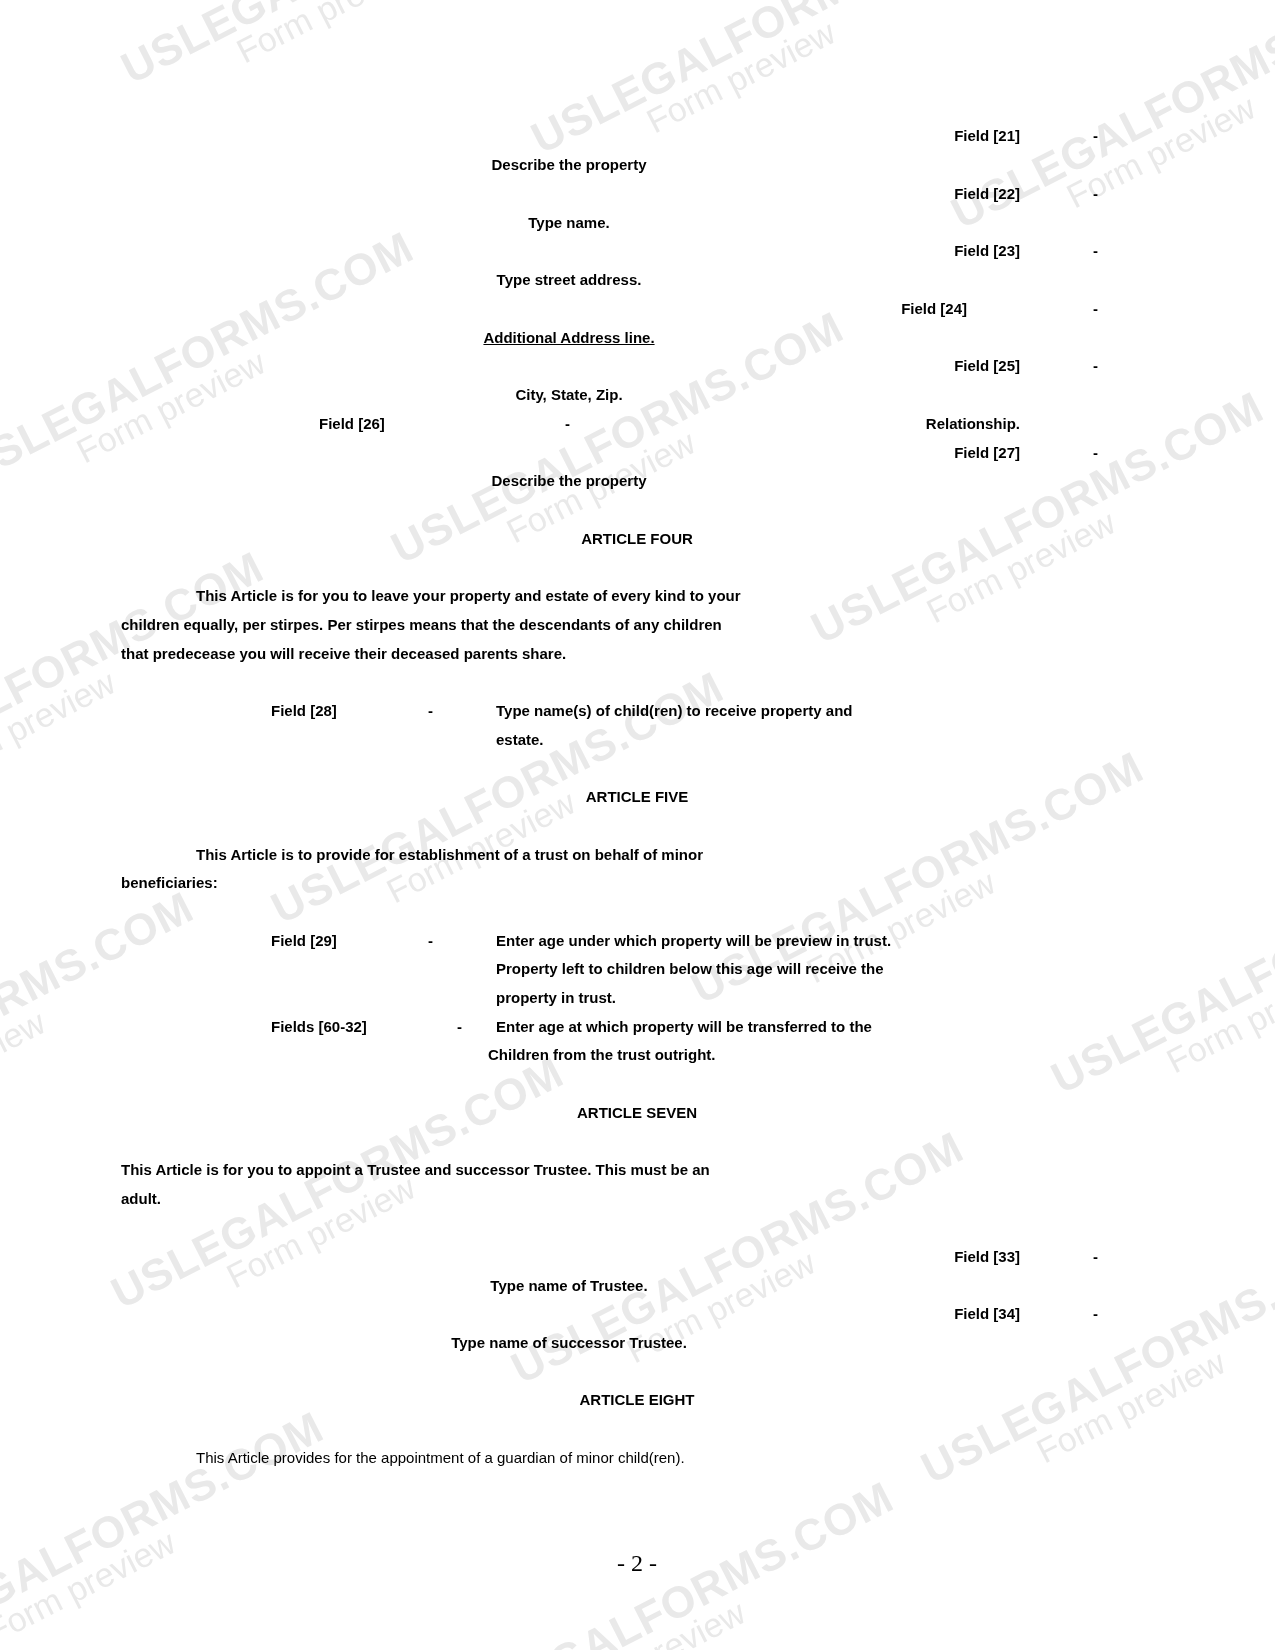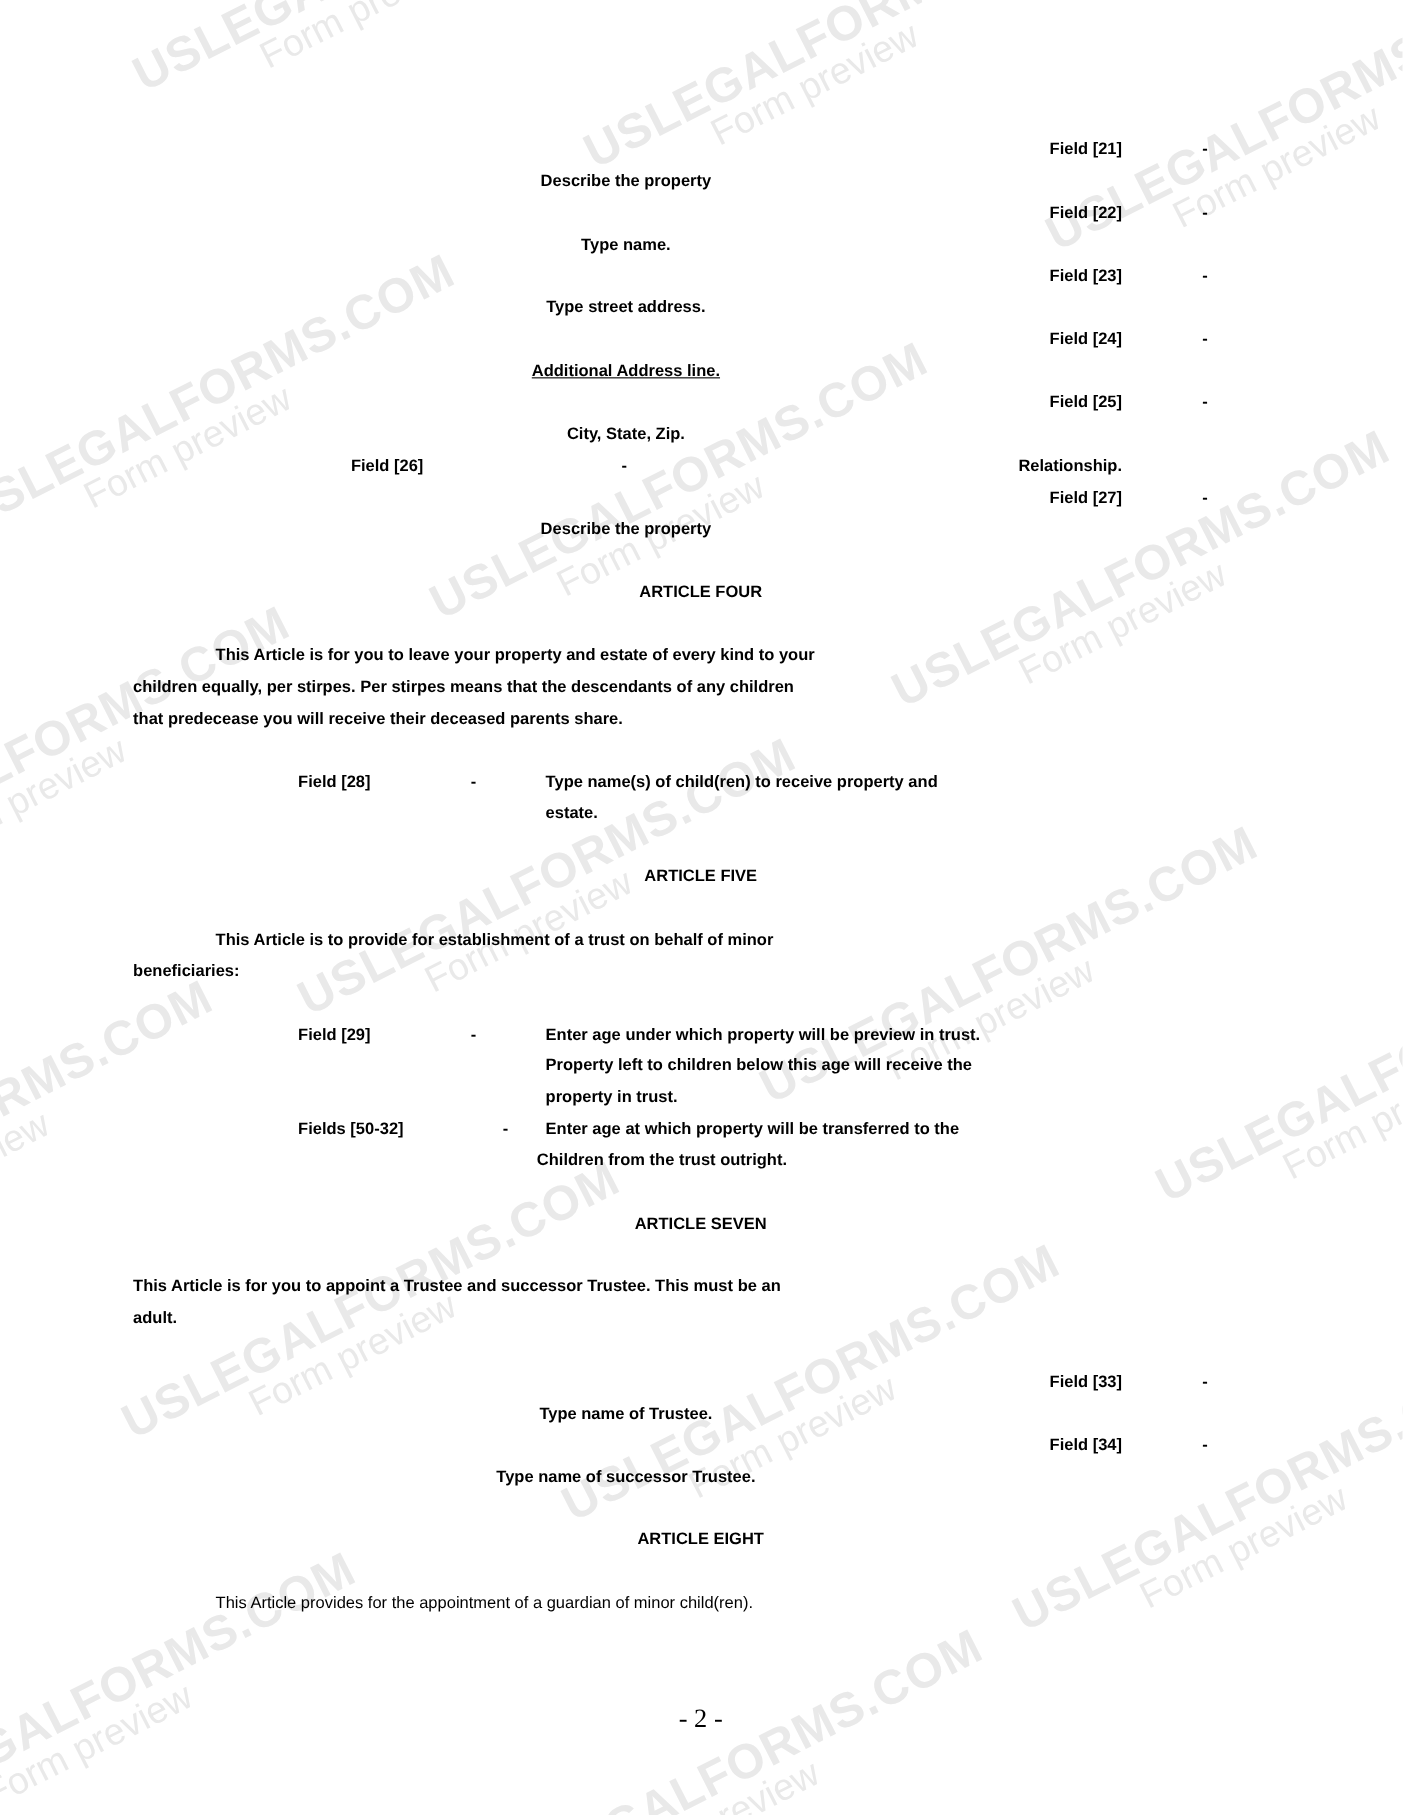--- a/index.html
+++ b/index.html
@@ -88,21 +88,21 @@
 <div class="t c" style="left:569px; top:150px;">Describe the property</div>
 
 <div class="t r" style="left:1020px; top:179px;">Field [22]</div>
 <div class="t" style="left:1093px; top:179px;">-</div>
 <div class="t c" style="left:569px; top:208px;">Type name.</div>
 
 <div class="t r" style="left:1020px; top:236px;">Field [23]</div>
 <div class="t" style="left:1093px; top:236px;">-</div>
 <div class="t c" style="left:569px; top:265px;">Type street address.</div>
 
-<div class="t r" style="left:1020px; top:294px;">Field [24]</div>
+<div class="t r" style="left:967px; top:294px;">Field [24]</div>
 <div class="t" style="left:1093px; top:294px;">-</div>
 <div class="t c" style="left:569px; top:323px;text-decoration:underline;">Additional Address line.</div>
 
 <div class="t r" style="left:1020px; top:351px;">Field [25]</div>
 <div class="t" style="left:1093px; top:351px;">-</div>
 <div class="t c" style="left:569px; top:380px;">City, State, Zip.</div>
 
 <div class="t" style="left:271px; top:409px;margin-left:48px;">Field [26]</div>
 <div class="t" style="left:565px; top:409px;">-</div>
 <div class="t r" style="left:1020px; top:409px;">Relationship.</div>
@@ -124,21 +124,21 @@
 <div class="t c" style="left:637px; top:782px;">ARTICLE FIVE</div>
 <div class="t" style="left:196px; top:840px;">This Article is to provide for establishment of a trust on behalf of minor</div>
 <div class="t" style="left:121px; top:868px;">beneficiaries:</div>
 
 <div class="t" style="left:271px; top:926px;">Field [29]</div>
 <div class="t" style="left:428px; top:926px;">-</div>
 <div class="t" style="left:496px; top:926px;">Enter age under which property will be preview in trust.</div>
 <div class="t" style="left:496px; top:954px;">Property left to children below this age will receive the</div>
 <div class="t" style="left:496px; top:983px;">property in trust.</div>
 
-<div class="t" style="left:271px; top:1012px;">Fields [50-32]</div>
+<div class="t" style="left:271px; top:1012px;">Fields [60-32]</div>
 <div class="t" style="left:457px; top:1012px;">-</div>
 <div class="t" style="left:496px; top:1012px;">Enter age at which property will be transferred to the</div>
 <div class="t" style="left:488px; top:1040px;">Children from the trust outright.</div>
 
 <div class="t c" style="left:637px; top:1098px;">ARTICLE SEVEN</div>
 <div class="t" style="left:121px; top:1155px;">This Article is for you to appoint a Trustee and successor Trustee.  This must be an</div>
 <div class="t" style="left:121px; top:1184px;">adult.</div>
 
 <div class="t r" style="left:1020px; top:1242px;">Field [33]</div>
 <div class="t" style="left:1093px; top:1242px;">-</div>

